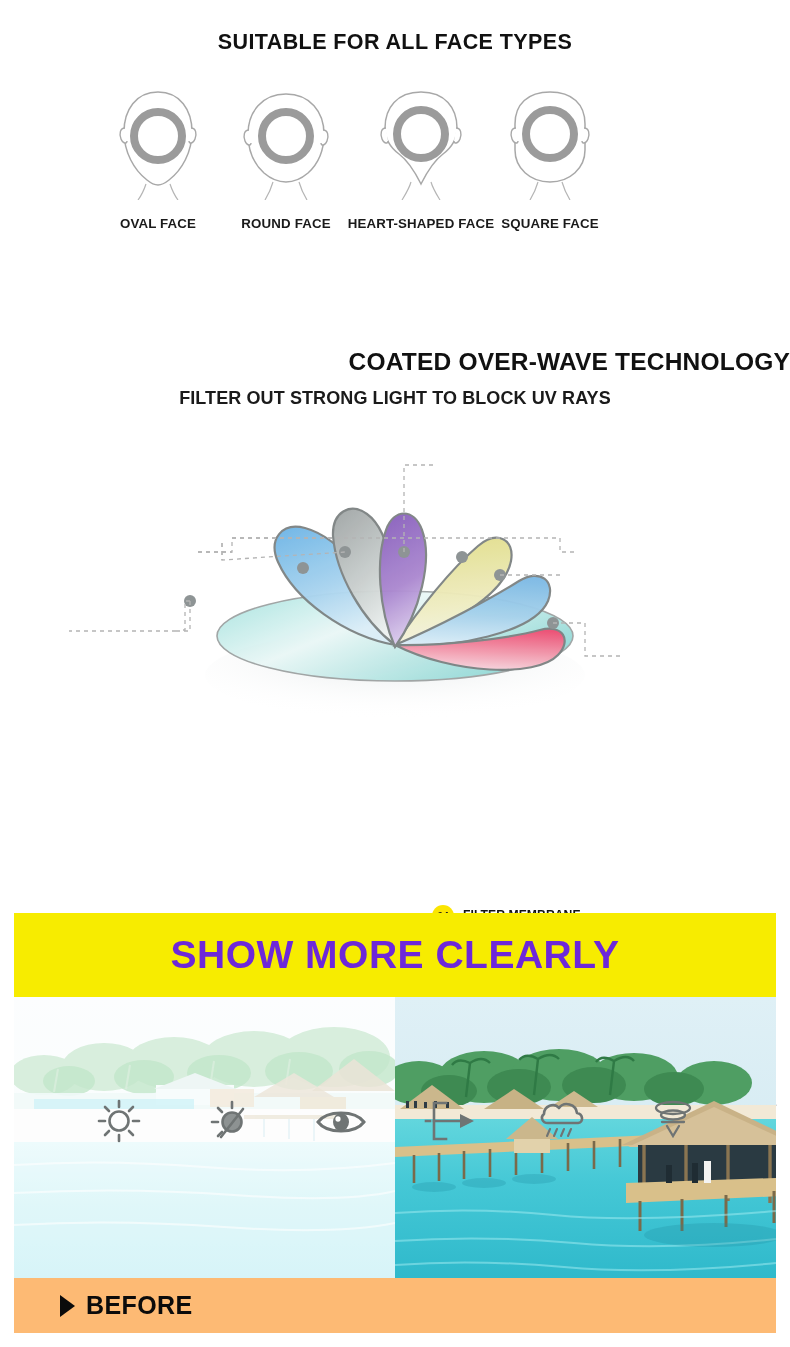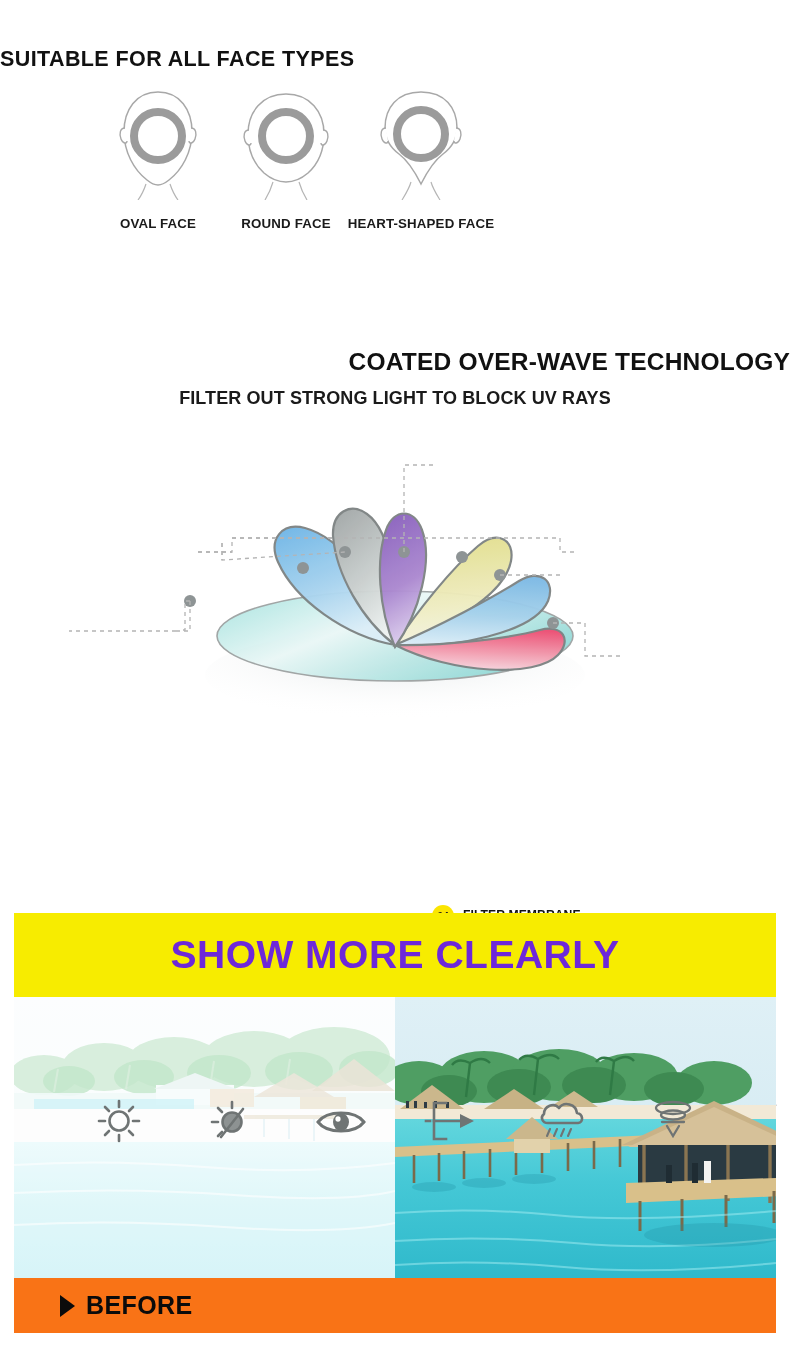--- a/index.html
+++ b/index.html
@@ -14,21 +14,22 @@
   #page {
     position: relative;
     width: 790px;
     height: 1347px;
     background: #ffffff;
   }
 
   
   #sec-faces { position: absolute; left: 0; top: 0; width: 790px; height: 300px; }
   #faces-title {
-    position: absolute; left: 0; top: 47px; width: 790px;
+    position: absolute; left: 0; top: 30px; width: 790px;
+    text-align: center;
     font-size: 21.5px; font-weight: 700; letter-spacing: .4px;
     color: #111111;
   }
   #faces-row {
     position: absolute; left: 95px; top: 88px; width: 640px; height: 165px;
     display: flex; align-items: flex-start;
   }
   .face-cell { position: relative; height: 165px; display: flex; flex-direction: column; align-items: center; }
   .face-art { width: 96px; height: 112px; }
   .face-label {
@@ -105,21 +106,21 @@
     display: flex; align-items: center; justify-content: center;
   }
   #banner-text {
     font-size: 39px; font-weight: 700; color: #6d28d9; letter-spacing: .5px;
   }
   #photo-wrap { position: absolute; left: 0; top: 84px; width: 762px; height: 281px; overflow: hidden; }
   #photo-svg { position: absolute; left: 0; top: 0; width: 762px; height: 281px; }
 
   #footer-bar {
     position: absolute; left: 0; top: 365px; width: 762px; height: 55px;
-    background: #f97316;
+    background: #fdba74;
   }
   .fl { position: absolute; top: 0; height: 55px; display: flex; align-items: center; }
   #fl-before { left: 46px; }
   #fl-after  { left: 416px; }
   .tri {
     width: 0; height: 0; flex: 0 0 auto;
     border-top: 11px solid transparent;
     border-bottom: 11px solid transparent;
     border-left: 15px solid #0b0b0b;
     margin-right: 11px;
@@ -167,20 +168,31 @@
           <path d="M48 4 C72 4 84 20 84 40 C84 52 78 60 70 66 C62 72 54 84 48 96 C42 84 34 72 26 66 C18 60 12 52 12 40 C12 20 24 4 48 4 Z" fill="#ffffff" stroke="#a8a8a8" stroke-width="1.5"></path>
           <path d="M13 40 C8 40 7 46 9 51 C11 56 15 56 15 53" fill="#fff" stroke="#a8a8a8" stroke-width="1.4"></path>
           <path d="M83 40 C88 40 89 46 87 51 C85 56 81 56 81 53" fill="#fff" stroke="#a8a8a8" stroke-width="1.4"></path>
           <path d="M38 94 C36 101 32 107 29 112" fill="none" stroke="#b5b5b5" stroke-width="1.2"></path>
           <path d="M58 94 C60 101 64 107 67 112" fill="none" stroke="#b5b5b5" stroke-width="1.2"></path>
           <circle cx="48" cy="46" r="24" fill="none" stroke="#9b9b9b" stroke-width="8"></circle>
         </svg>
         <div class="face-label">HEART-SHAPED FACE</div>
       </div>
 
+      <div class="face-cell" style="width:118px">
+        <svg class="face-art" viewBox="0 0 96 112">
+          <path d="M48 4 C70 4 83 16 83 36 L83 62 C83 80 68 94 48 94 C28 94 13 80 13 62 L13 36 C13 16 26 4 48 4 Z" fill="#ffffff" stroke="#a8a8a8" stroke-width="1.5"></path>
+          <path d="M14 40 C9 40 8 46 10 51 C12 56 16 56 16 53" fill="#fff" stroke="#a8a8a8" stroke-width="1.4"></path>
+          <path d="M82 40 C87 40 88 46 86 51 C84 56 80 56 80 53" fill="#fff" stroke="#a8a8a8" stroke-width="1.4"></path>
+          <path d="M36 94 C34 101 31 107 28 112" fill="none" stroke="#b5b5b5" stroke-width="1.2"></path>
+          <path d="M60 94 C62 101 65 107 68 112" fill="none" stroke="#b5b5b5" stroke-width="1.2"></path>
+          <circle cx="48" cy="46" r="24" fill="none" stroke="#9b9b9b" stroke-width="8"></circle>
+        </svg>
+        <div class="face-label">SQUARE FACE</div>
+      </div>
 
     </div>
   </section>
 
   <section id="sec-tech">
 
     <h2 id="tech-title">COATED OVER-WAVE TECHNOLOGY</h2>
     <p id="tech-sub">FILTER OUT STRONG LIGHT TO BLOCK UV RAYS</p>
 
     <div id="lens-diagram">

